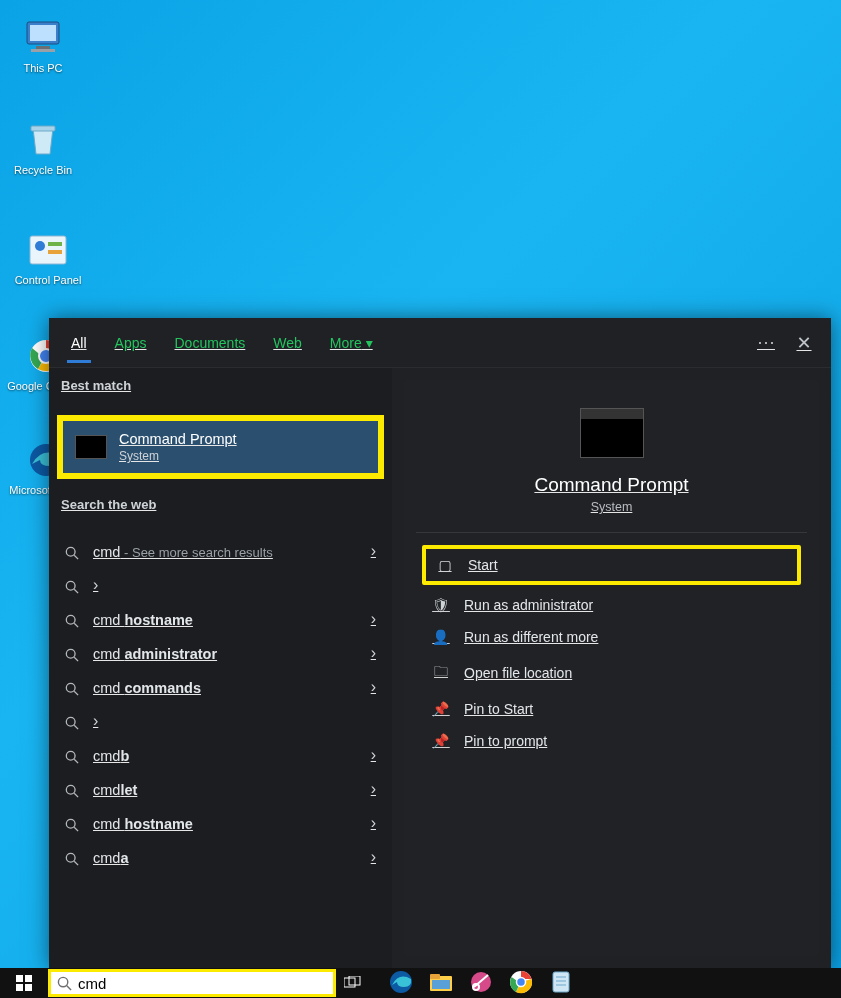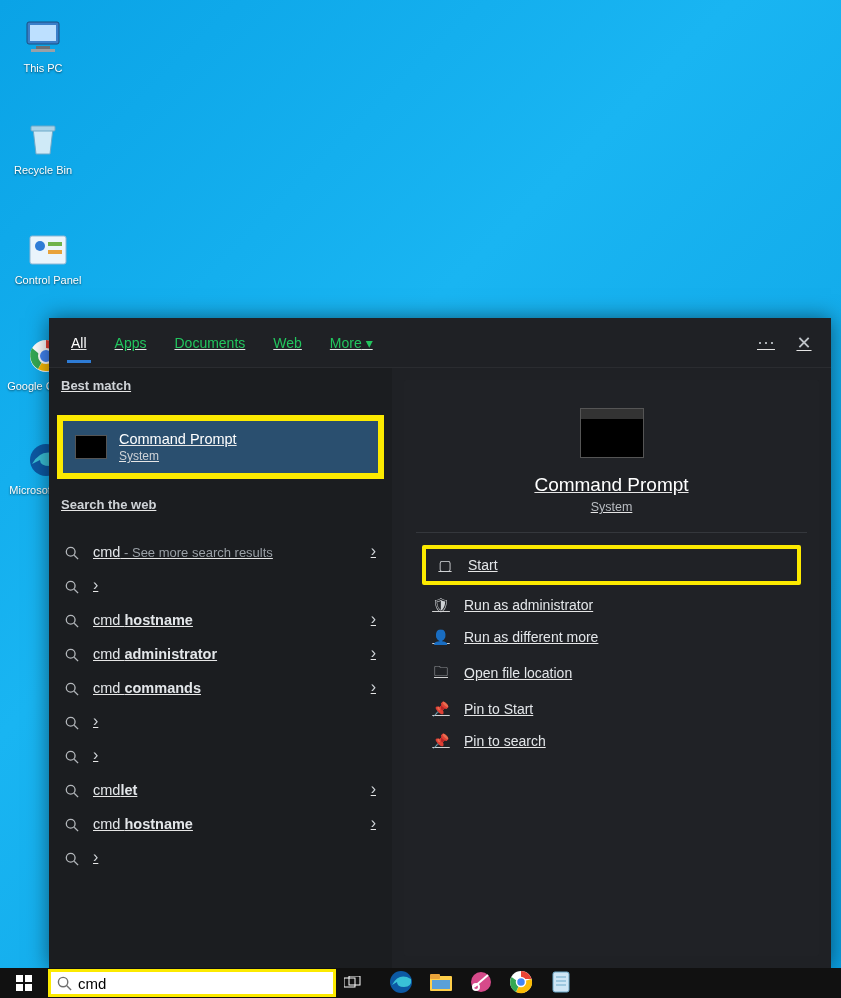--- a/index.html
+++ b/index.html
@@ -223,20 +223,21 @@
               </span>
               <span class="chev">›</span>
             </div>
             <div class="sugg">
               <span class="sicon">
                 <svg width="14" height="14" viewBox="0 0 16 16">
                   <circle cx="6.5" cy="6.5" r="5" fill="none" stroke="#cfd3d7" stroke-width="1.5"></circle>
                   <line x1="10.5" y1="10.5" x2="15" y2="15" stroke="#cfd3d7" stroke-width="1.5"></line>
                 </svg>
               </span>
+              <span class="txt"><span>cmd</span><b>b</b></span>
               <span class="chev">›</span>
             </div>
             <div class="sugg">
               <span class="sicon">
                 <svg width="14" height="14" viewBox="0 0 16 16">
                   <circle cx="6.5" cy="6.5" r="5" fill="none" stroke="#cfd3d7" stroke-width="1.5"></circle>
                   <line x1="10.5" y1="10.5" x2="15" y2="15" stroke="#cfd3d7" stroke-width="1.5"></line>
                 </svg>
               </span>
               <span class="txt"><span>cmd</span><b>let</b></span>
@@ -252,20 +253,21 @@
               <span class="txt"><span>cmd </span><b>hostname</b></span>
               <span class="chev">›</span>
             </div>
             <div class="sugg">
               <span class="sicon">
                 <svg width="14" height="14" viewBox="0 0 16 16">
                   <circle cx="6.5" cy="6.5" r="5" fill="none" stroke="#cfd3d7" stroke-width="1.5"></circle>
                   <line x1="10.5" y1="10.5" x2="15" y2="15" stroke="#cfd3d7" stroke-width="1.5"></line>
                 </svg>
               </span>
+              <span class="txt"><span>cmd</span><b>a</b></span>
               <span class="chev">›</span>
             </div>
           </div>
       </div>
 
       <div class="sp-right">
         <div class="preview">
           <div class="pv-head">
             <div class="pv-thumb"></div>
             <div class="pv-title">Command Prompt</div>
@@ -287,21 +289,21 @@
             <div class="act">
               <span class="aicon">🗀</span>
               <span>Open file location</span>
             </div>
             <div class="act">
               <span class="aicon">📌</span>
               <span>Pin to Start</span>
             </div>
             <div class="act">
               <span class="aicon">📌</span>
-              <span>Pin to search</span>
+              <span>Pin to prompt</span>
             </div>
           </div>
         </div>
       </div>
     </div>
   </div>
 
   <div class="taskbar">
     <div class="tb-start">
       <svg width="16" height="16" viewBox="0 0 16 16">

